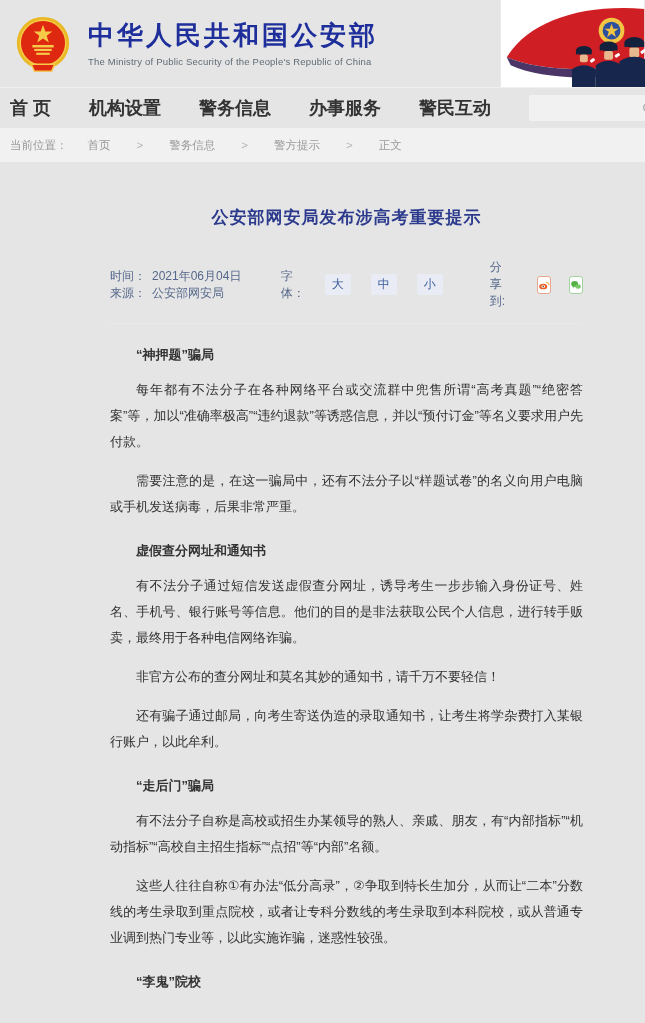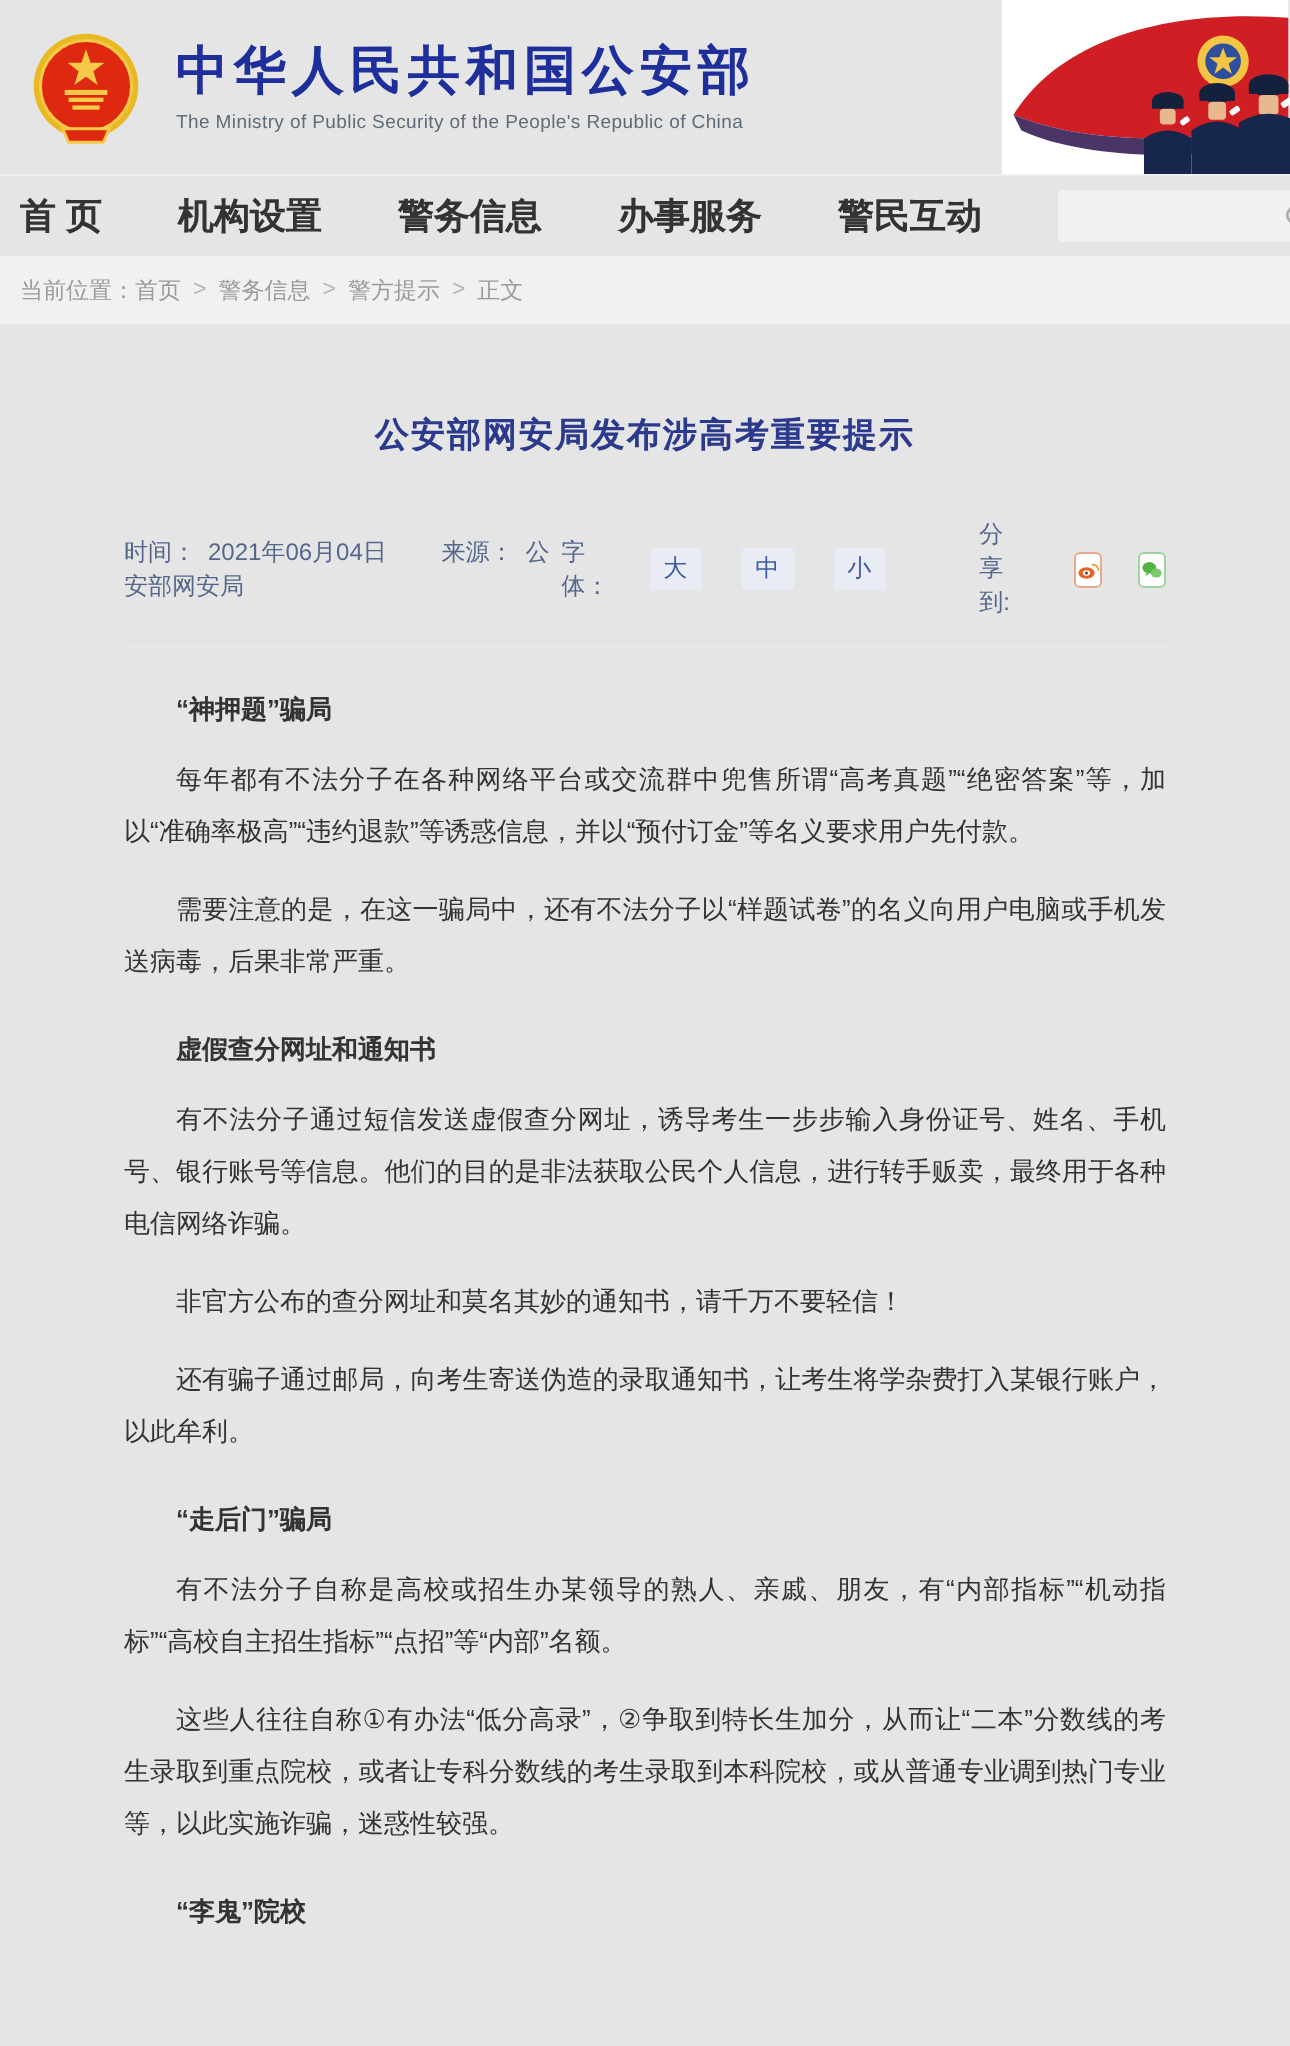--- a/index.html
+++ b/index.html
@@ -16,26 +16,26 @@
   .header-banner { position:absolute; right:0; top:0; width:145px; height:87px; }
 
   
   .main-nav { height:40px; display:flex; align-items:center; padding:0 10px; }
   .nav-item { font-size:18px; font-weight:bold; color:#333; margin-right:38px; cursor:pointer; white-space:nowrap; }
   .search-box { margin-left:auto; width:134px; height:26px; background:#f1f1f1; border-radius:2px; display:flex; align-items:center; padding:0 8px; }
   .search-box input { flex:1; border:none; background:transparent; outline:none; font-size:12px; color:#666; min-width:0; }
   .search-icon { width:13px; height:13px; flex:0 0 auto; cursor:pointer; }
 
   
-  .breadcrumb-bar { background:#f1f1f1; height:34px; display:flex; align-items:center; padding:0 10px; font-size:11.5px; color:#9a9a9a; }
+  .breadcrumb-bar { background:#f1f1f1; height:34px; display:flex; align-items:center; padding:0 10px; font-size:11.5px; color:#9a9a9a;gap:20px; }
   .crumb { color:#9a9a9a; cursor:pointer; }
   .crumb-sep { margin:0 6px; color:#b5b5b5; }
 
   
-  .article { padding:0 62px; }
+  .article { padding:0 62px;margin-left:48px; }
   .article-title { text-align:center; color:#2b3a8c; font-size:17px; font-weight:bold; margin:44px 0 30px; letter-spacing:1px; }
   .meta-row { display:flex; justify-content:space-between; align-items:center; font-size:12px; color:#54678a; padding-bottom:13px; border-bottom:1px solid #e9e9e9; margin-bottom:16px; }
   .meta-left span { margin-right:6px; }
   .meta-left .meta-group { margin-right:18px; }
   .meta-right { display:flex; align-items:center;gap:13px; }
   .font-label, .share-label { color:#54678a; }
   .size-chip { display:inline-block; background:#e9ecf4; color:#3c5c9e; padding:2px 7px; margin-left:7px; border-radius:2px; font-size:12px; cursor:pointer; }
   .share-label { margin-left:34px; margin-right:6px; }
   .share-btn { width:18px; height:18px; border-radius:3px; margin-left:5px; display:inline-flex; align-items:center; justify-content:center; background:#fff; cursor:pointer; }
   .share-weibo { border:1px solid #eaa68f; }

